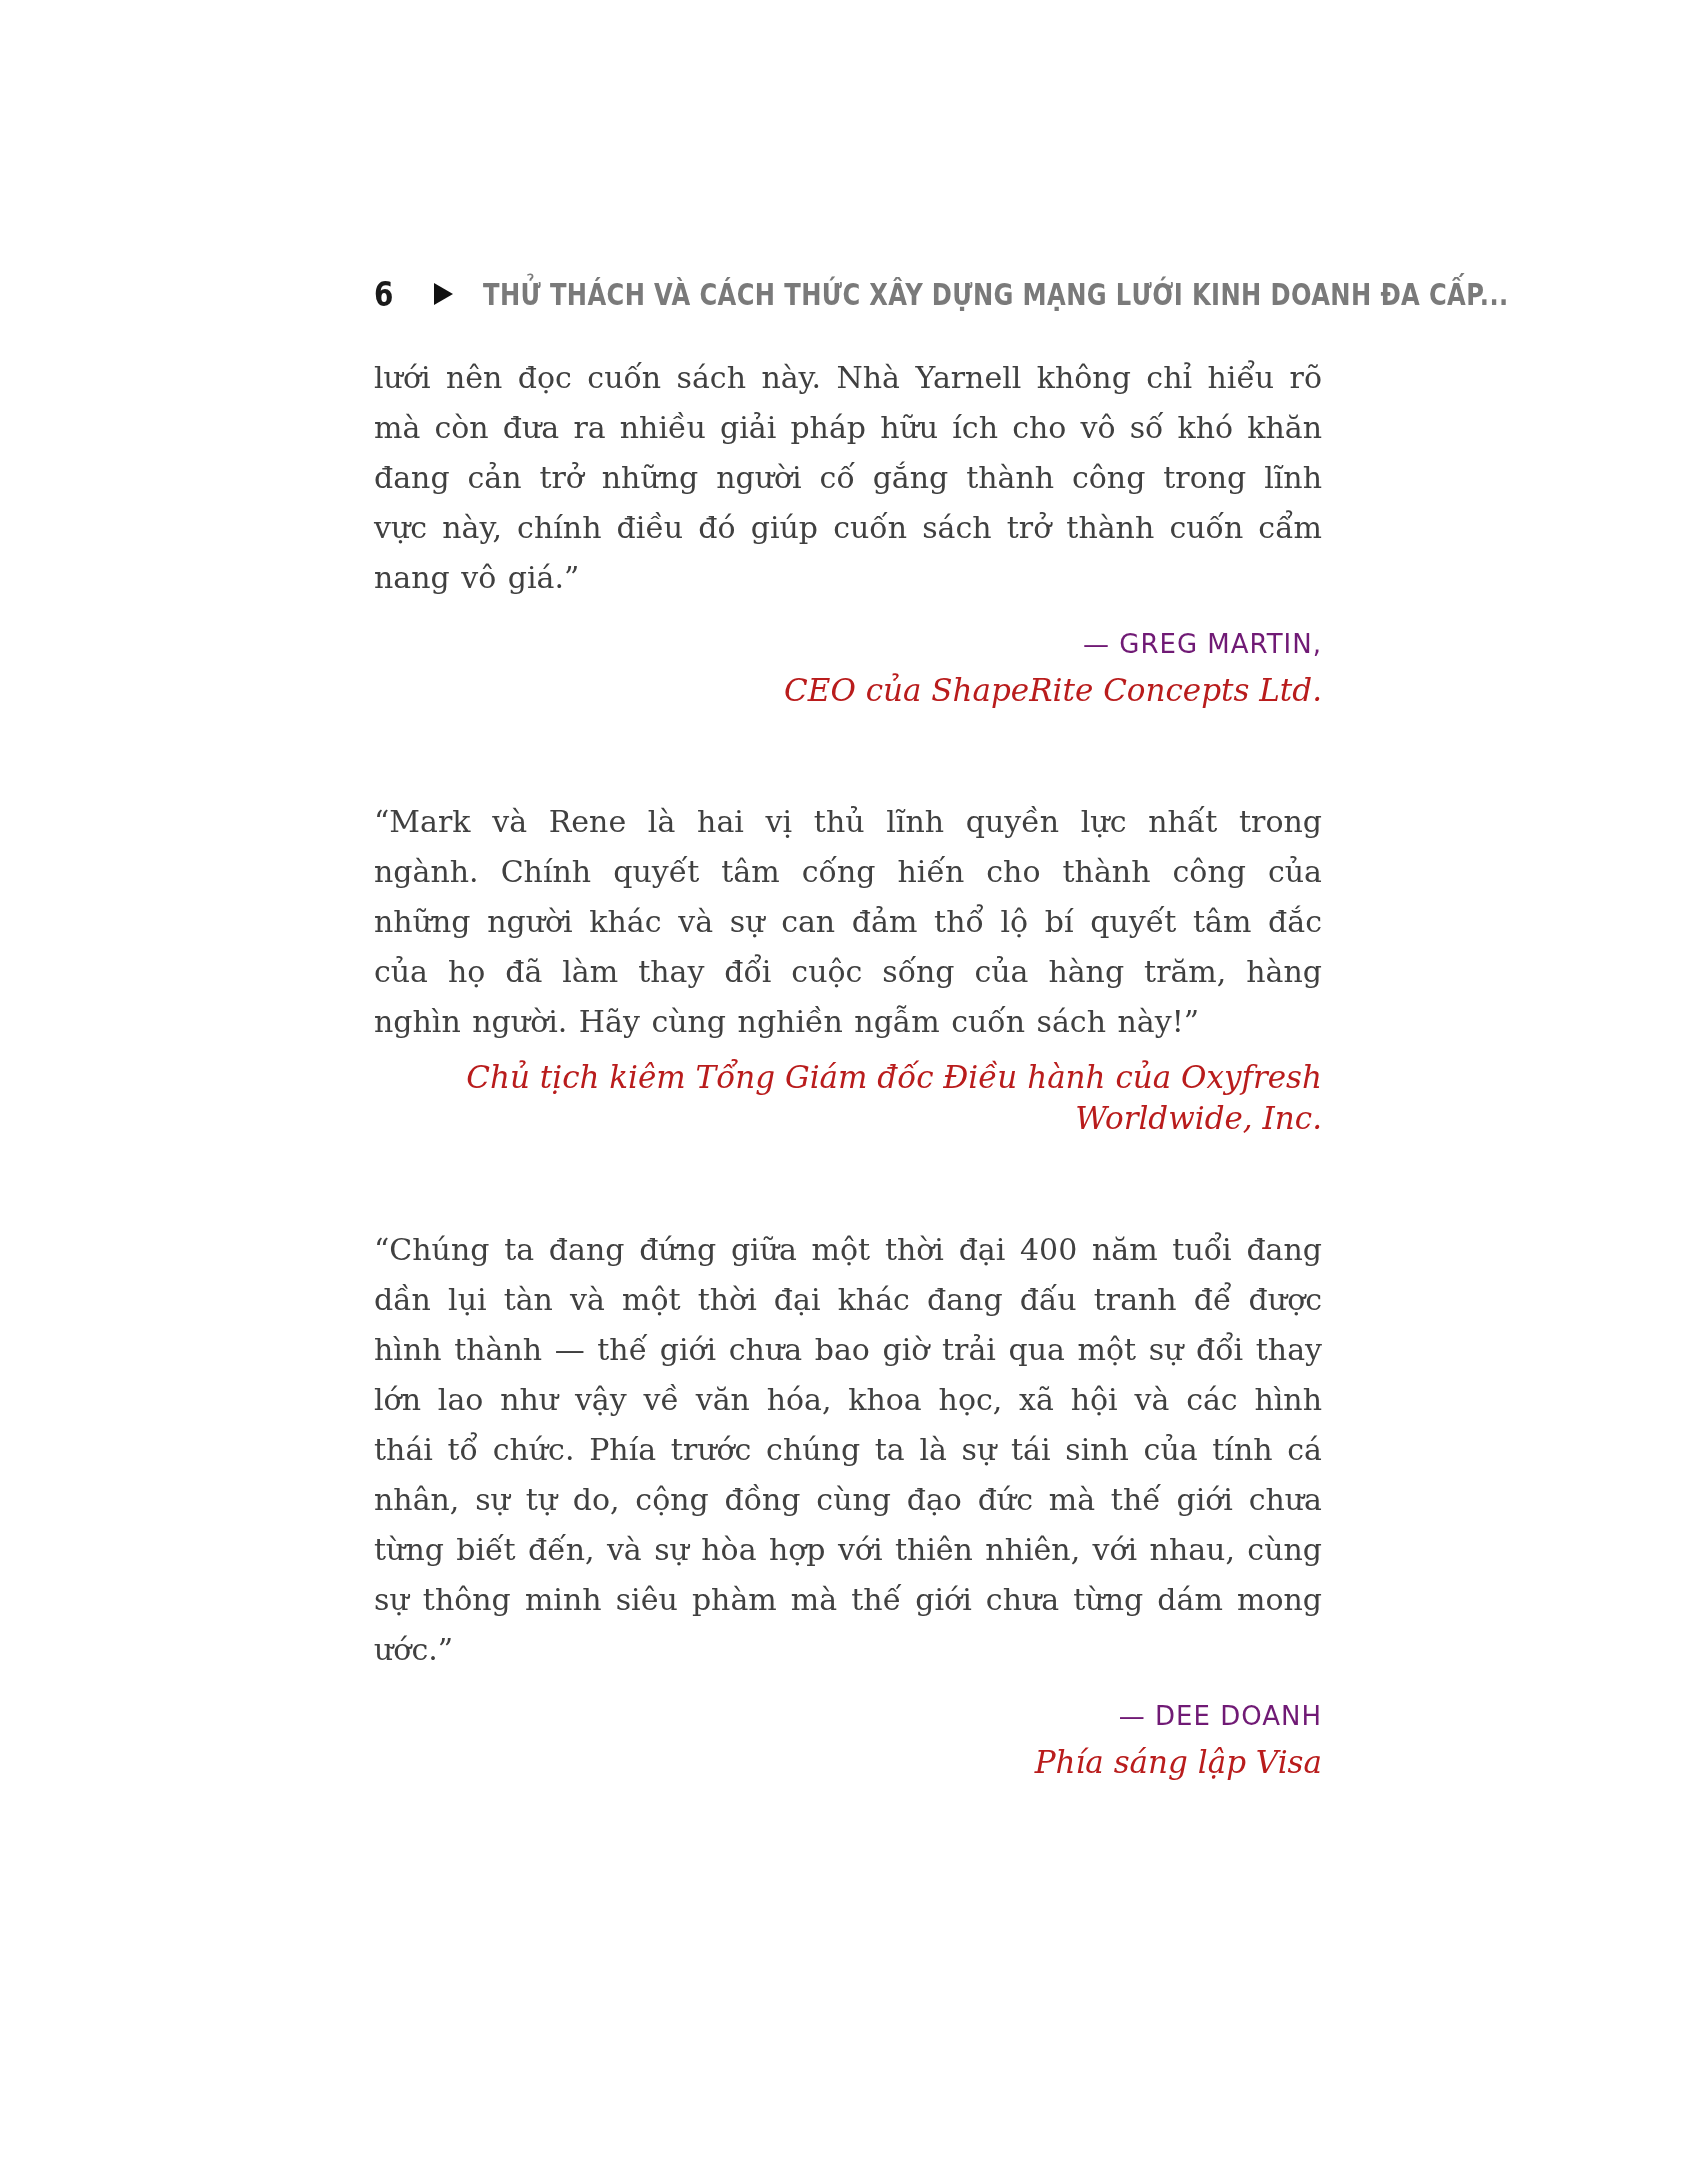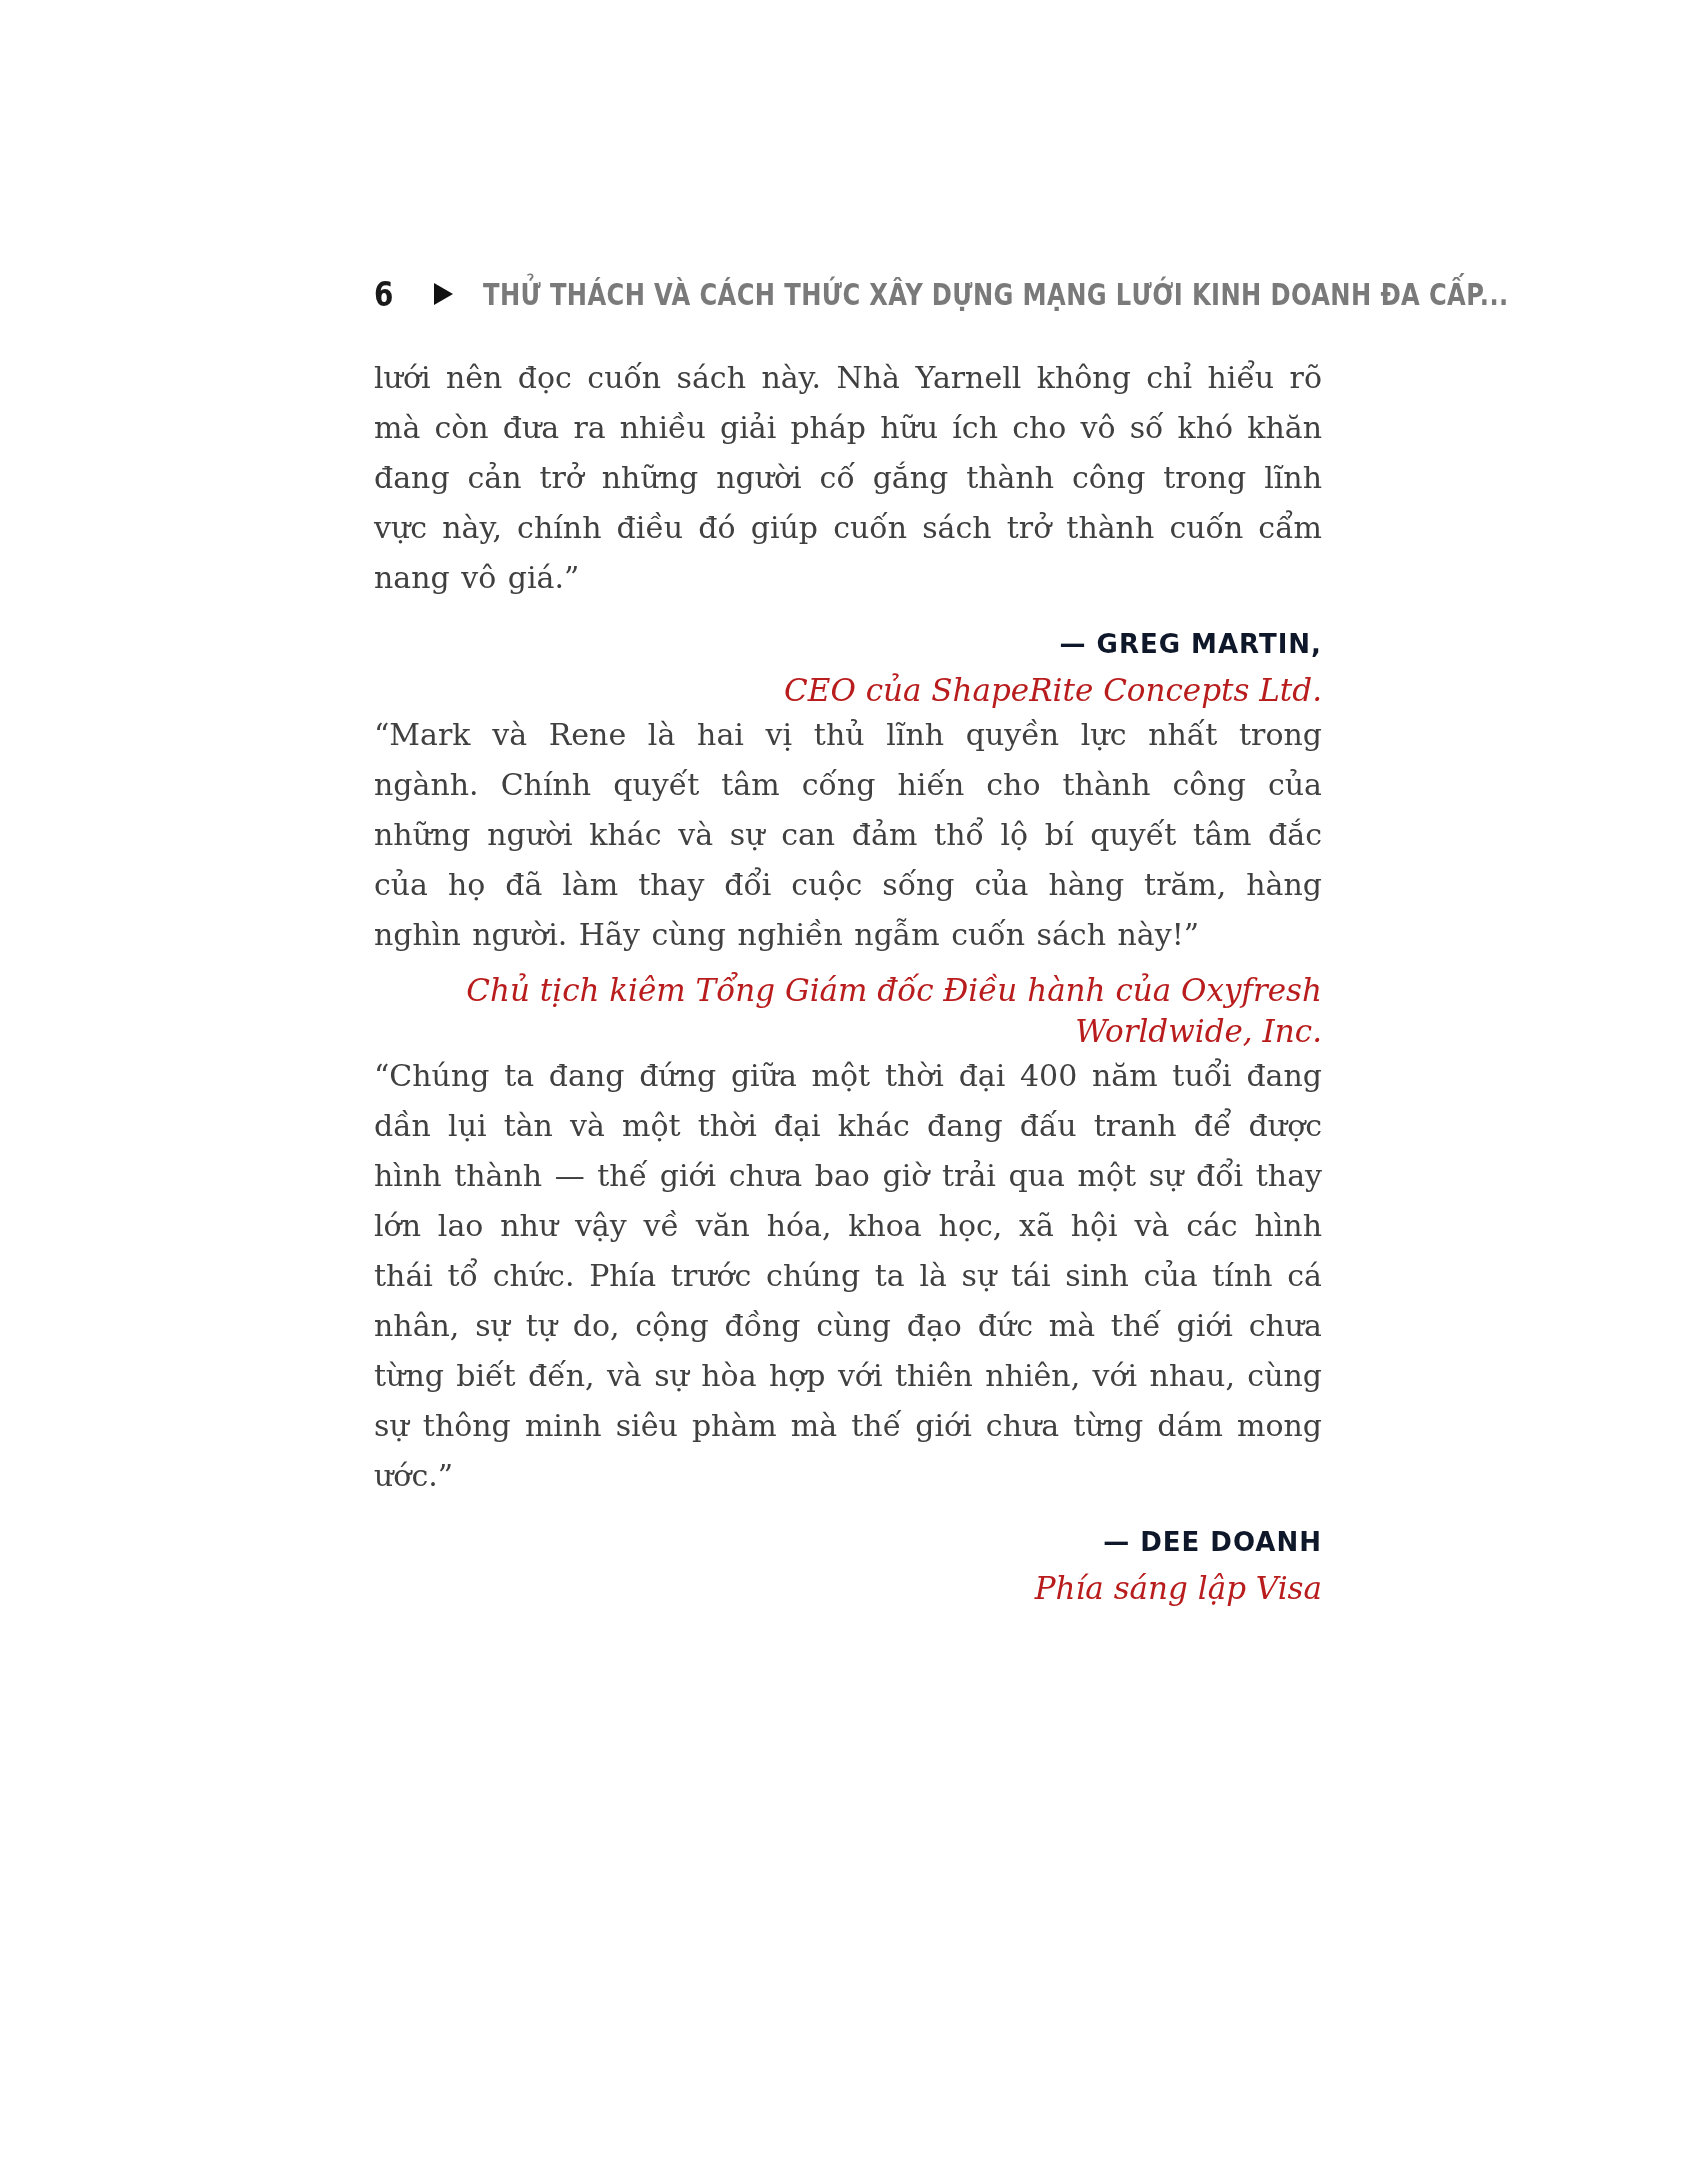--- a/index.html
+++ b/index.html
@@ -55,36 +55,36 @@
     font-family: "DejaVu Sans", sans-serif;
     font-weight: 700;
     font-size: 31px;
     letter-spacing: 0.5px;
     color: #7a7a7a;
     line-height: 1;
   }
 
   
   .testimonial { margin-top: 0; }
-  .testimonial + .testimonial { }
+  .testimonial + .testimonial { margin-top: 87px; }
   .quote {
     font-size: 30px;
     line-height: 50px;
     text-align: justify;
     color: #404040;
     word-spacing: 2px;
   }
   .author {
     margin-top: 26px;
     text-align: right;
     font-family: "DejaVu Sans", sans-serif;
-    font-weight: 700;
+    font-weight: 400;
     font-size: 26px;
     letter-spacing: 1px;
-    color: #0f172a;
+    color: #701a75;
     line-height: 1.2;
   }
   .role {
     margin-top: 10px;
     text-align: right;
     font-style: italic;
     font-size: 31px;
     color: #b91c1c;
     line-height: 1.3;
   }

